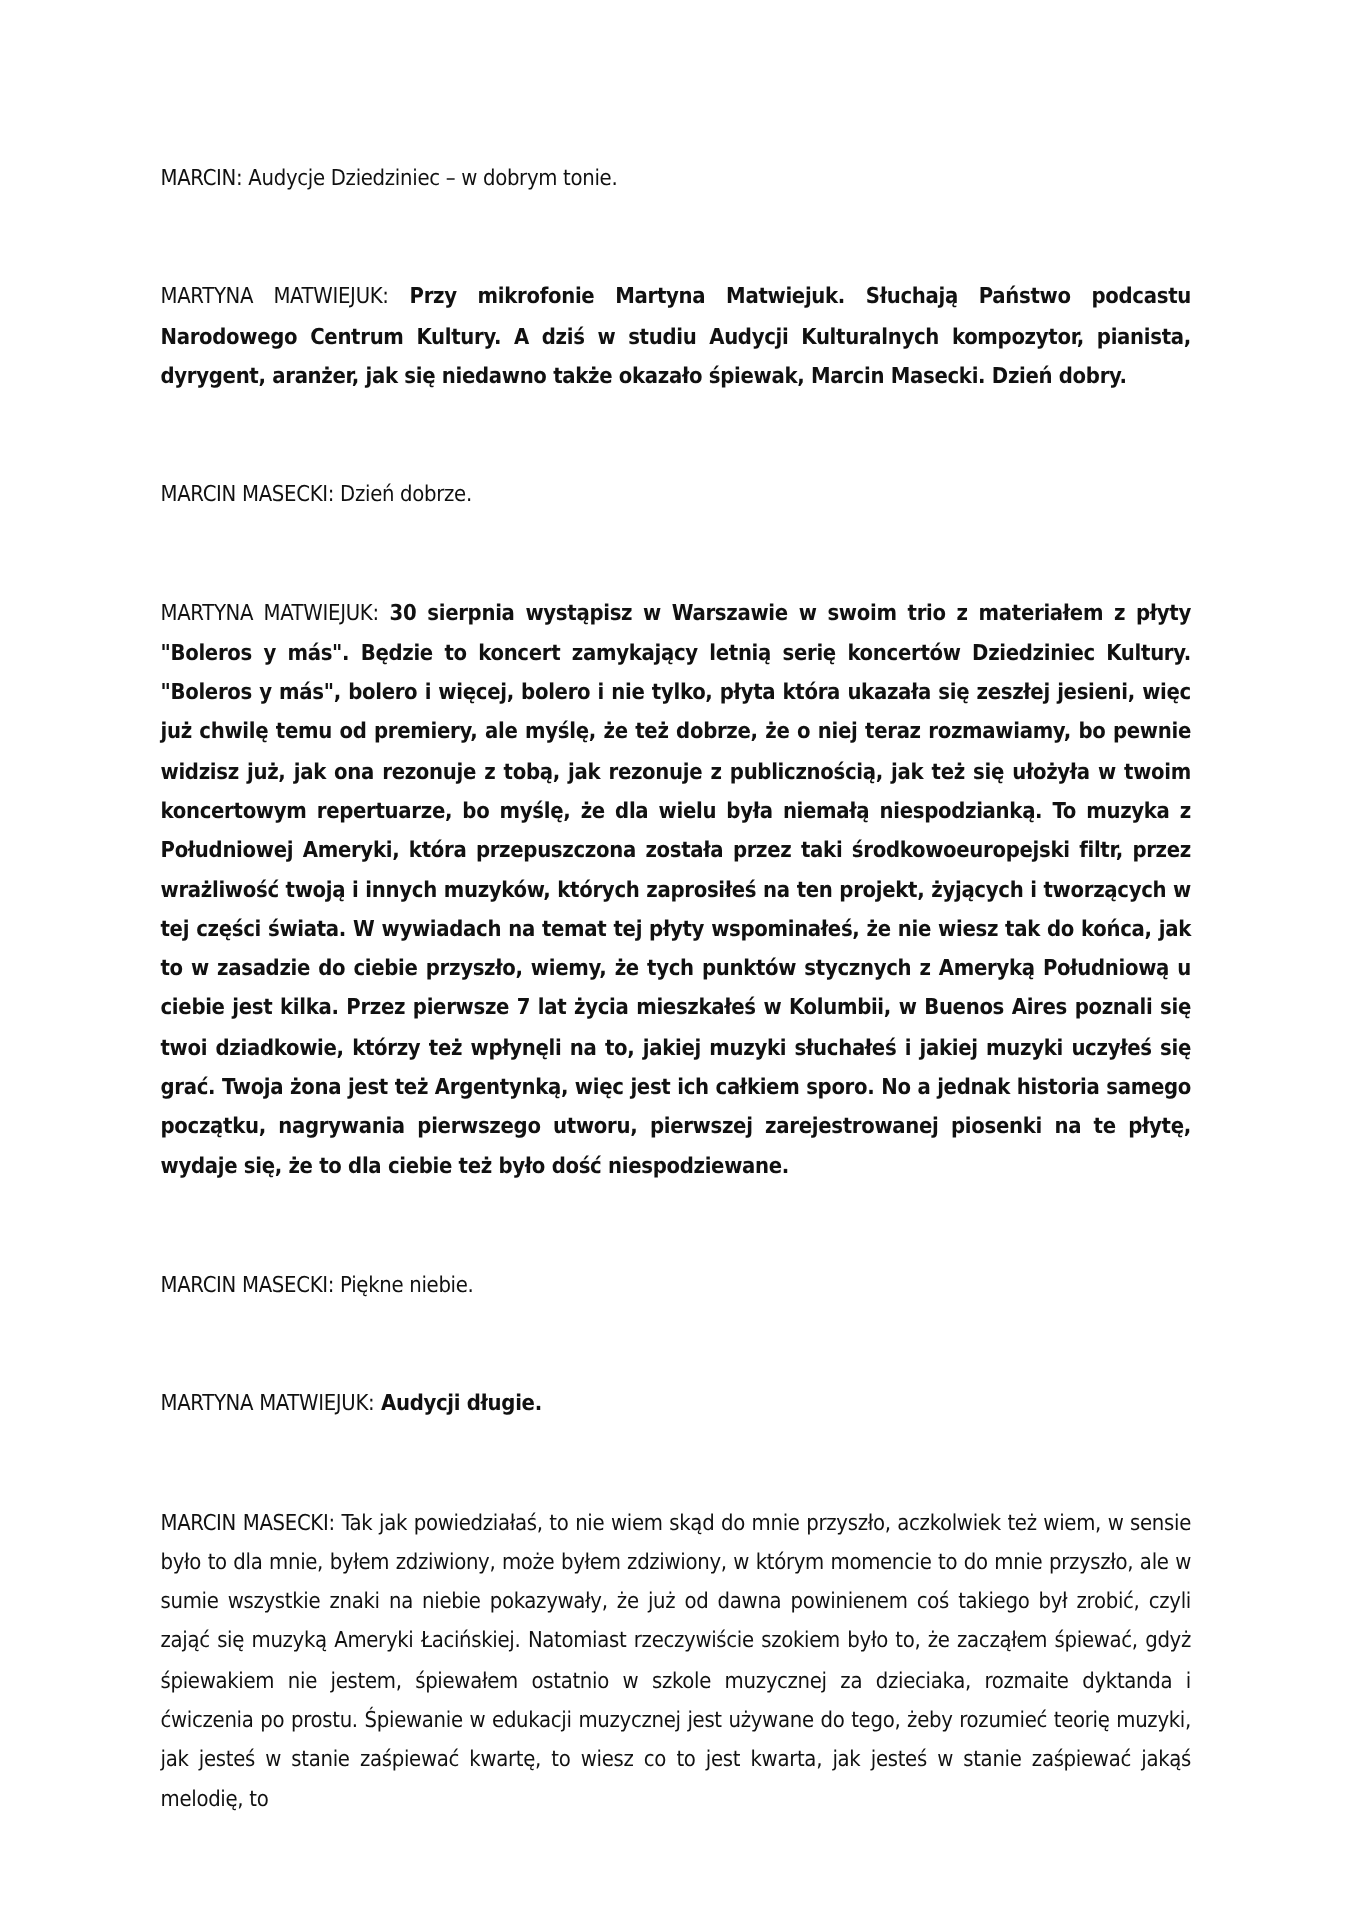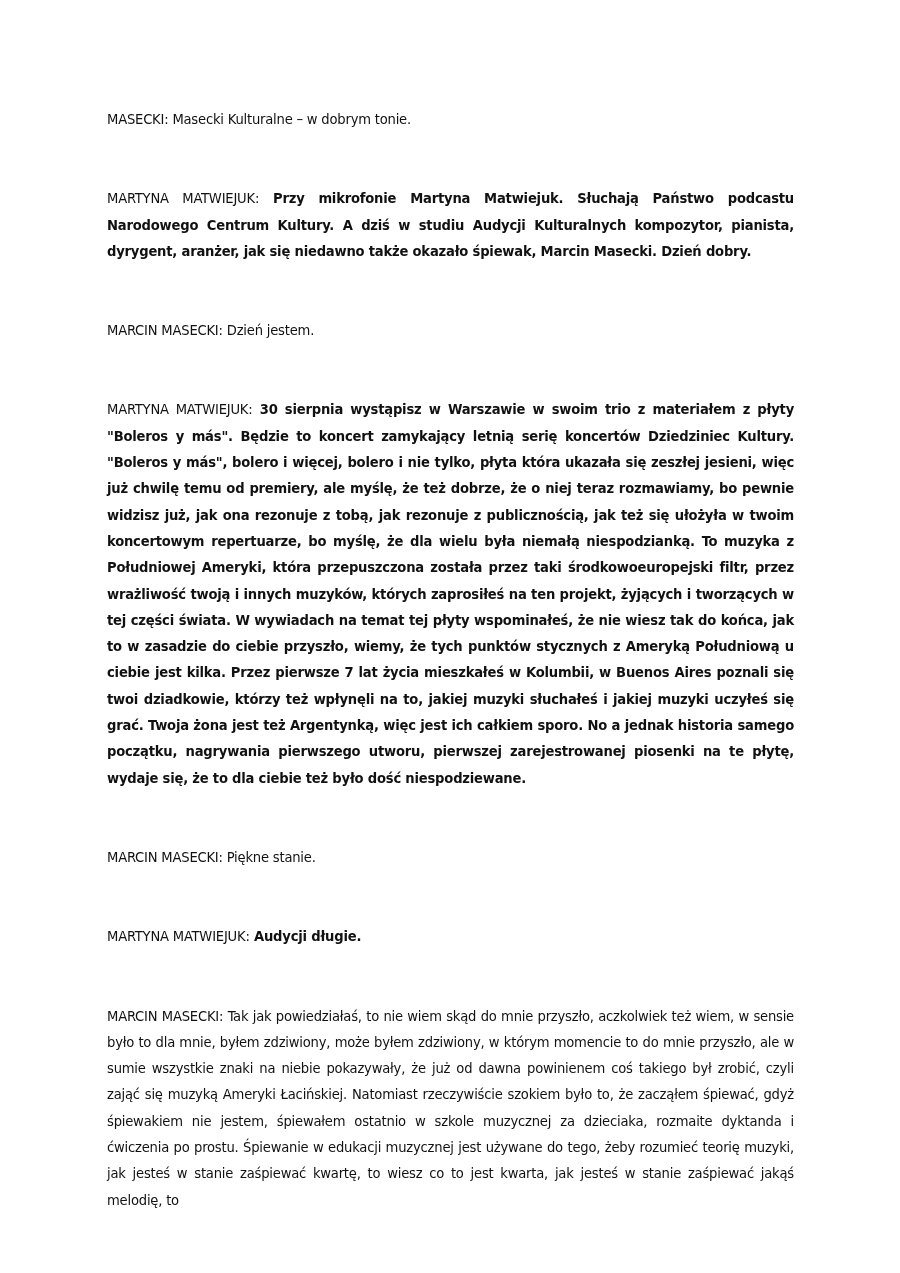--- a/index.html
+++ b/index.html
@@ -18,32 +18,32 @@
   }
   .para { margin: 0; }
   .speaker { font-weight: normal; font-stretch: condensed; }
   .bold { font-weight: bold; }
   .gap-lg { height: 53px; }
 </style>
 </head>
 <body>
 
 <div class="page">
-  <p class="para"><span class="speaker">MASECKI:</span><span> Masecki Kulturalne – w dobrym tonie.</span></p>
+  <p class="para"><span class="speaker">MARCIN:</span><span> Audycje Dziedziniec – w dobrym tonie.</span></p>
   <div class="gap-lg"></div>
 
   <p class="para"><span class="speaker">MARTYNA MATWIEJUK:</span><span class="bold"> Przy mikrofonie Martyna Matwiejuk. Słuchają Państwo podcastu Narodowego Centrum Kultury. A dziś w studiu Audycji Kulturalnych kompozytor, pianista, dyrygent, aranżer, jak się niedawno także okazało śpiewak, Marcin Masecki. Dzień dobry.</span></p>
   <div class="gap-lg"></div>
 
-  <p class="para"><span class="speaker">MARCIN MASECKI:</span><span> Dzień jestem.</span></p>
+  <p class="para"><span class="speaker">MARCIN MASECKI:</span><span> Dzień dobrze.</span></p>
   <div class="gap-lg"></div>
 
   <p class="para"><span class="speaker">MARTYNA MATWIEJUK:</span><span class="bold"> 30 sierpnia wystąpisz w Warszawie w swoim trio z materiałem z płyty "Boleros y más". Będzie to koncert zamykający letnią serię koncertów Dziedziniec Kultury. "Boleros y más", bolero i więcej, bolero i nie tylko, płyta która ukazała się zeszłej jesieni, więc już chwilę temu od premiery, ale myślę, że też dobrze, że o niej teraz rozmawiamy, bo pewnie widzisz już, jak ona rezonuje z tobą, jak rezonuje z publicznością, jak też się ułożyła w twoim koncertowym repertuarze, bo myślę, że dla wielu była niemałą niespodzianką. To muzyka z Południowej Ameryki, która przepuszczona została przez taki środkowoeuropejski filtr, przez wrażliwość twoją i innych muzyków, których zaprosiłeś na ten projekt, żyjących i tworzących w tej części świata. W wywiadach na temat tej płyty wspominałeś, że nie wiesz tak do końca, jak to w zasadzie do ciebie przyszło, wiemy, że tych punktów stycznych z Ameryką Południową u ciebie jest kilka. Przez pierwsze 7 lat życia mieszkałeś w Kolumbii, w Buenos Aires poznali się twoi dziadkowie, którzy też wpłynęli na to, jakiej muzyki słuchałeś i jakiej muzyki uczyłeś się grać. Twoja żona jest też Argentynką, więc jest ich całkiem sporo. No a jednak historia samego początku, nagrywania pierwszego utworu, pierwszej zarejestrowanej piosenki na te płytę, wydaje się, że to dla ciebie też było dość niespodziewane.</span></p>
   <div class="gap-lg"></div>
 
-  <p class="para"><span class="speaker">MARCIN MASECKI:</span><span> Piękne stanie.</span></p>
+  <p class="para"><span class="speaker">MARCIN MASECKI:</span><span> Piękne niebie.</span></p>
   <div class="gap-lg"></div>
 
   <p class="para"><span class="speaker">MARTYNA MATWIEJUK:</span><span class="bold"> Audycji długie.</span></p>
   <div class="gap-lg"></div>
 
   <p class="para"><span class="speaker">MARCIN MASECKI:</span><span> Tak jak powiedziałaś, to nie wiem skąd do mnie przyszło, aczkolwiek też wiem, w sensie było to dla mnie, byłem zdziwiony, może byłem zdziwiony, w którym momencie to do mnie przyszło, ale w sumie wszystkie znaki na niebie pokazywały, że już od dawna powinienem coś takiego był zrobić, czyli zająć się muzyką Ameryki Łacińskiej. Natomiast rzeczywiście szokiem było to, że zacząłem śpiewać, gdyż śpiewakiem nie jestem, śpiewałem ostatnio w szkole muzycznej za dzieciaka, rozmaite dyktanda i ćwiczenia po prostu. Śpiewanie w edukacji muzycznej jest używane do tego, żeby rozumieć teorię muzyki, jak jesteś w stanie zaśpiewać kwartę, to wiesz co to jest kwarta, jak jesteś w stanie zaśpiewać jakąś melodię, to</span></p>
 </div>
 
 </body></html>

